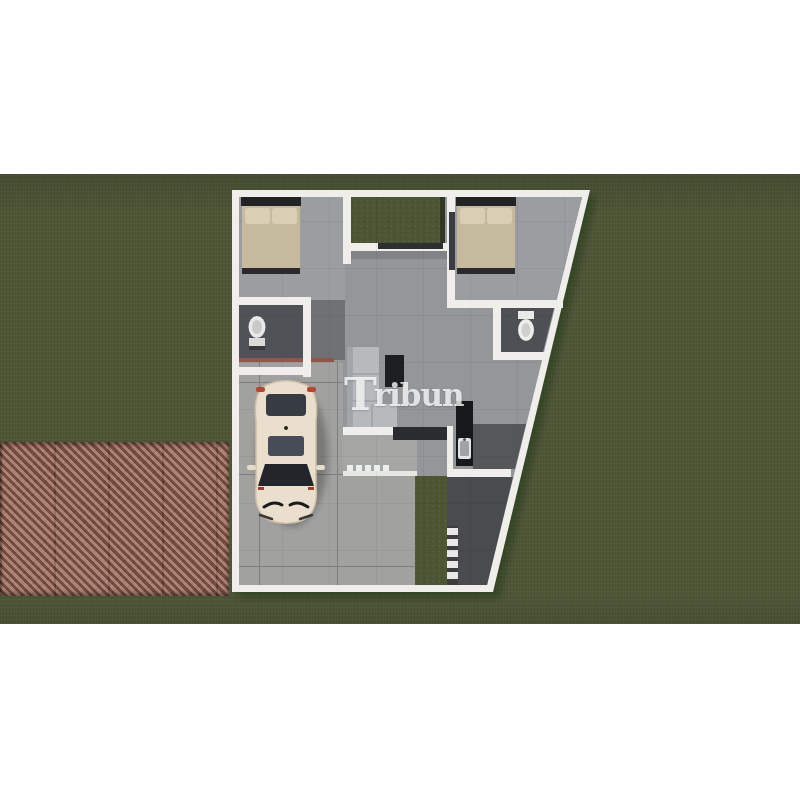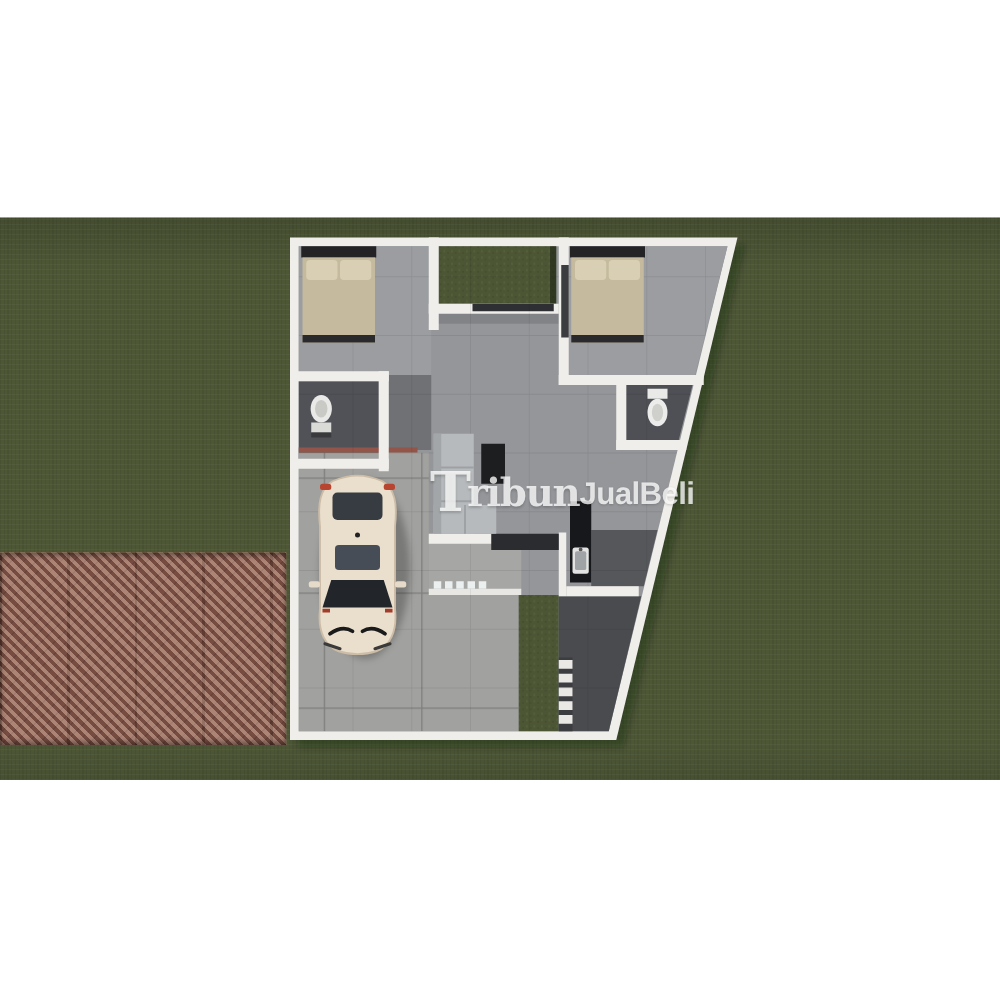--- a/index.html
+++ b/index.html
@@ -207,15 +207,14 @@
       <rect x="4" y="106" width="6" height="3" fill="#a33d2b"></rect>
       <rect x="54" y="106" width="6" height="3" fill="#a33d2b"></rect>
       <path d="M10,126 Q20,119 28,124 M54,126 Q44,119 36,124" stroke="#1a1a1a" stroke-width="3" fill="none" stroke-linecap="round"></path>
       <path d="M6,134 L18,138 M58,134 L46,138" stroke="#3a3a3a" stroke-width="2.5" fill="none" stroke-linecap="round"></path>
     </g>
   </svg>
 
   <div class="watermark" style="top:200px">
     <span class="wm-initial">T</span>
       <span class="wm-serif">ribun</span>
-      <span class="wm-sans">JualBeli</span>
   </div>
 </div>
 
 </body></html>

